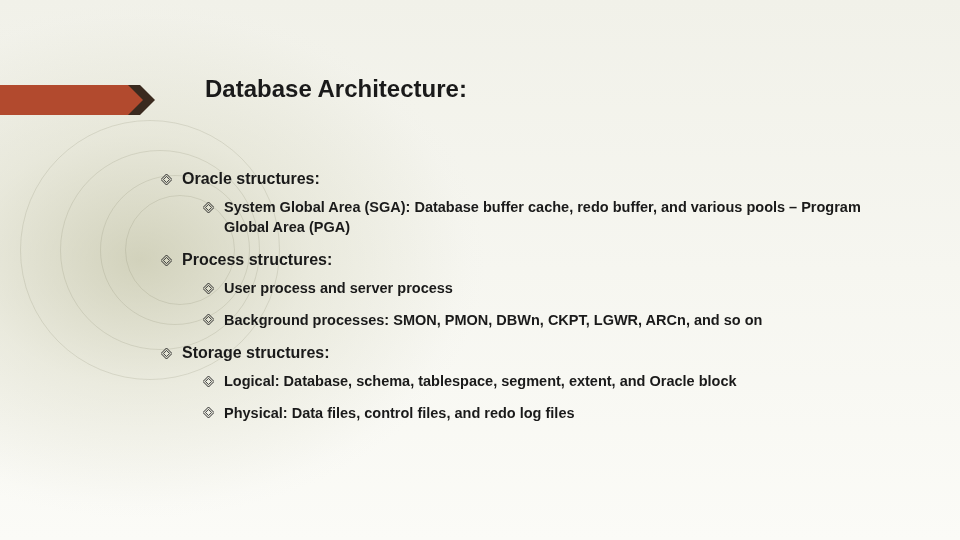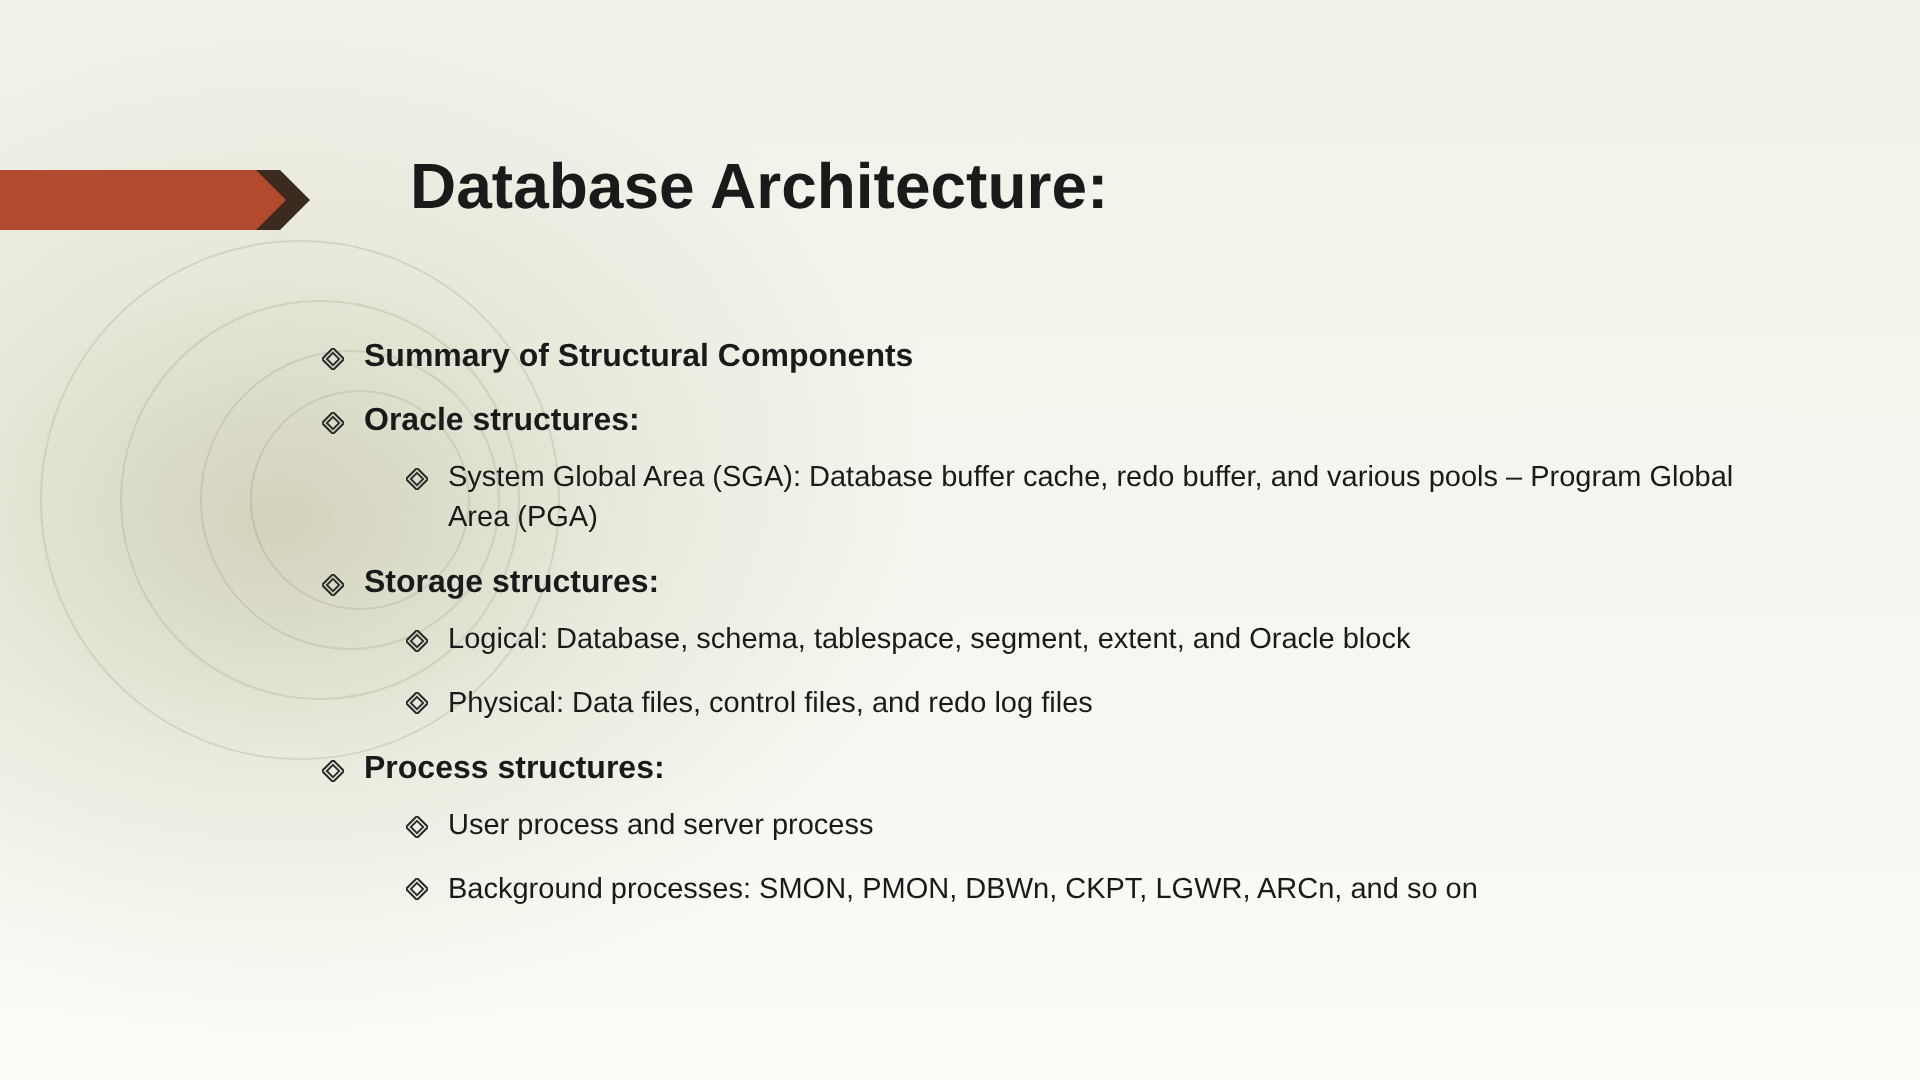--- a/index.html
+++ b/index.html
@@ -57,35 +57,35 @@
   .swirl {
     position: absolute;
     border: 1px solid rgba(120,120,95,0.18);
     border-radius: 50%;
     pointer-events: none;
   }
   .title {
     position: absolute;
     top: 75px;
     left: 205px;
-    font-size: 32px;
+    font-size: 24px;
     font-weight: 700;
   }
   .content {
     position: absolute;
     top: 170px;
     left: 160px;
     right: 60px;
   }
   ul { list-style: none; }
   .lvl1 > li { margin-bottom: 14px; }
   .lvl1 > li > .row { font-weight: 700; font-size: 16px; }
   .lvl2 { margin-top: 10px; margin-left: 42px; }
   .lvl2 > li { margin-bottom: 12px; }
-  .lvl2 > li > .row { font-size: 14.5px; font-weight: 400; line-height: 1.35; }
+  .lvl2 > li > .row { font-size: 14.5px; font-weight: 700; line-height: 1.35; }
   .row { display: flex; align-items: flex-start; }
   .bullet {
     flex: 0 0 auto;
     width: 12px; height: 12px;
     margin-top: 3px;
     margin-right: 10px;
     display: inline-flex;
     align-items: center;
     justify-content: center;
   }
@@ -111,48 +111,70 @@
 
 <div class="ribbon">
   <div class="shadow"></div>
   <div class="bar"></div>
 </div>
 
 <h1 class="title">Database Architecture:</h1>
 
 <div class="content">
   <ul class="lvl1">
-    <li>
-      <div class="row">
-        <span class="bullet">
-            <svg>
-              <use href="#diamond-bullet"></use>
-            </svg>
-          </span>
-        <span class="txt">Summary of Structural Components</span>
-      </div>
-    </li>
     <li>
       <div class="row">
         <span class="bullet">
             <svg>
               <use href="#diamond-bullet"></use>
             </svg>
           </span>
         <span class="txt">Oracle structures:</span>
       </div>
       <ul class="lvl2">
         <li>
           <div class="row">
             <span class="bullet">
                 <svg>
                   <use href="#diamond-bullet"></use>
                 </svg>
               </span>
             <span class="txt">System Global Area (SGA): Database buffer cache, redo buffer, and various pools – Program Global Area (PGA)</span>
+          </div>
+        </li>
+      </ul>
+    </li>
+    <li>
+      <div class="row">
+        <span class="bullet">
+            <svg>
+              <use href="#diamond-bullet"></use>
+            </svg>
+          </span>
+        <span class="txt">Process structures:</span>
+      </div>
+      <ul class="lvl2">
+        <li>
+          <div class="row">
+            <span class="bullet">
+                <svg>
+                  <use href="#diamond-bullet"></use>
+                </svg>
+              </span>
+            <span class="txt">User process and server process</span>
+          </div>
+        </li>
+        <li>
+          <div class="row">
+            <span class="bullet">
+                <svg>
+                  <use href="#diamond-bullet"></use>
+                </svg>
+              </span>
+            <span class="txt">Background processes: SMON, PMON, DBWn, CKPT, LGWR, ARCn, and so on</span>
           </div>
         </li>
       </ul>
     </li>
     <li>
       <div class="row">
         <span class="bullet">
             <svg>
               <use href="#diamond-bullet"></use>
             </svg>
@@ -175,46 +197,14 @@
             <span class="bullet">
                 <svg>
                   <use href="#diamond-bullet"></use>
                 </svg>
               </span>
             <span class="txt">Physical: Data files, control files, and redo log files</span>
           </div>
         </li>
       </ul>
     </li>
-    <li>
-      <div class="row">
-        <span class="bullet">
-            <svg>
-              <use href="#diamond-bullet"></use>
-            </svg>
-          </span>
-        <span class="txt">Process structures:</span>
-      </div>
-      <ul class="lvl2">
-        <li>
-          <div class="row">
-            <span class="bullet">
-                <svg>
-                  <use href="#diamond-bullet"></use>
-                </svg>
-              </span>
-            <span class="txt">User process and server process</span>
-          </div>
-        </li>
-        <li>
-          <div class="row">
-            <span class="bullet">
-                <svg>
-                  <use href="#diamond-bullet"></use>
-                </svg>
-              </span>
-            <span class="txt">Background processes: SMON, PMON, DBWn, CKPT, LGWR, ARCn, and so on</span>
-          </div>
-        </li>
-      </ul>
-    </li>
   </ul>
 </div>
 
 </body></html>

